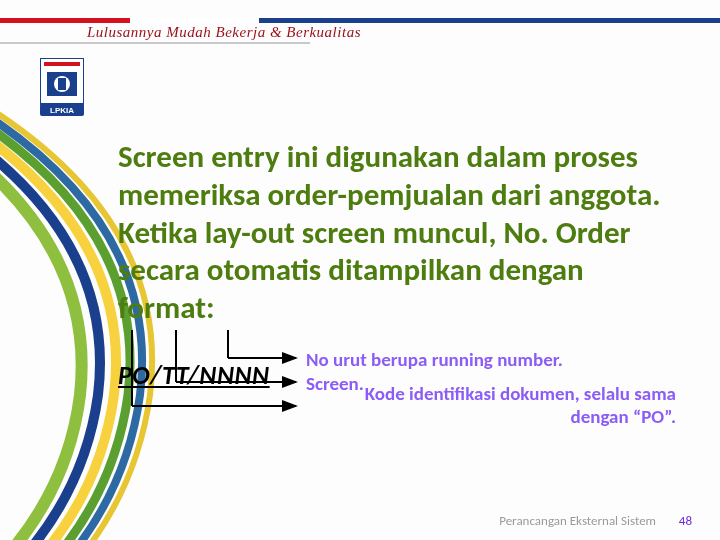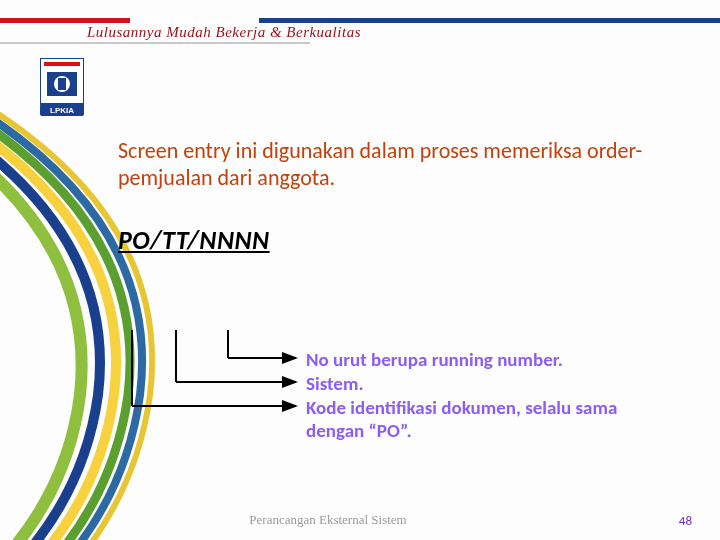--- a/index.html
+++ b/index.html
@@ -57,23 +57,23 @@
     height: 560px;
     pointer-events: none;
   }
   .content {
     position: absolute;
     top: 138px;
     left: 118px;
     width: 560px;
   }
   .para {
-    font-size: 22px;
-    font-weight: 400;
-    color: #c2410c;
+    font-size: 31px;
+    font-weight: 700;
+    color: #4d7c0f;
     line-height: 1.22;
   }
   .code-line {
     margin-top: 32px;
     font-size: 26px;
     font-weight: 700;
     font-style: italic;
     text-decoration: underline;
     letter-spacing: 0.5px;
   }
@@ -89,24 +89,23 @@
     font-size: 19px;
     font-weight: 700;
     color: #8b5cf6;
     line-height: 1.22;
     width: 370px;
   }
   .footer {
     position: absolute;
     bottom: 12px;
     width: 656px;
-    text-align: center;
+    text-align: right;
     font-size: 13px;
     color: #9a9a9a;
-    font-family: Liberation Serif, serif;
   }
   .page-num {
     position: absolute;
     bottom: 12px;
     right: 28px;
     font-size: 13px;
     color: #6d28d9;
   }
 </style>
 </head>
@@ -142,20 +141,21 @@
       <path d="M 100 0 Q 316 120 294 300 Q 272 460 100 560" stroke="#f7d23e" stroke-width="10" fill="none"></path>
       <path d="M 118 0 Q 330 120 308 300 Q 286 460 118 560" stroke="#5a9f2f" stroke-width="9" fill="none"></path>
       <path d="M 134 0 Q 342 120 320 300 Q 298 460 134 560" stroke="#2d6aa3" stroke-width="8" fill="none"></path>
       <path d="M 148 0 Q 352 120 330 300 Q 308 460 148 560" stroke="#e8c633" stroke-width="6" fill="none"></path>
     </g>
   </svg>
 </div>
 
 <div class="content">
   <div class="para">Screen entry ini digunakan dalam proses memeriksa order-pemjualan dari anggota.</div>
+  <div class="para">Ketika lay-out screen muncul, No. Order secara otomatis ditampilkan dengan format:</div>
   <div class="code-line">PO/TT/NNNN</div>
 </div>
 
 <div class="diagram">
   <svg width="200" height="140">
 
     <defs>
       <marker id="ah" markerWidth="8" markerHeight="8" refX="7" refY="3" orient="auto">
         <path d="M0,0 L8,3 L0,6 Z" fill="#000"></path>
       </marker>
@@ -164,18 +164,18 @@
     <line x1="110" y1="0" x2="110" y2="28" stroke="#000" stroke-width="2"></line>
     <line x1="110" y1="28" x2="178" y2="28" stroke="#000" stroke-width="2" marker-end="url(#ah)"></line>
 
     <line x1="58" y1="0" x2="58" y2="52" stroke="#000" stroke-width="2"></line>
     <line x1="58" y1="52" x2="178" y2="52" stroke="#000" stroke-width="2" marker-end="url(#ah)"></line>
 
     <line x1="14" y1="0" x2="14" y2="76" stroke="#000" stroke-width="2"></line>
     <line x1="14" y1="76" x2="178" y2="76" stroke="#000" stroke-width="2" marker-end="url(#ah)"></line>
   </svg>
   <div class="expl" style="top:18px; left:188px;">No urut berupa running number.</div>
-  <div class="expl" style="top:42px; left:188px;">Sistem.</div>
-  <div class="expl" style="top:66px; left:188px;">Kode identifikasi dokumen, selalu sama dengan “PO”.</div>
+  <div class="expl" style="top:42px; left:188px;">Screen.</div>
+  <div class="expl" style="top:52px; left:188px;text-align:right;">Kode identifikasi dokumen, selalu sama dengan “PO”.</div>
 </div>
 
 <div class="footer">Perancangan Eksternal Sistem</div>
 <div class="page-num">48</div>
 
 </body></html>

